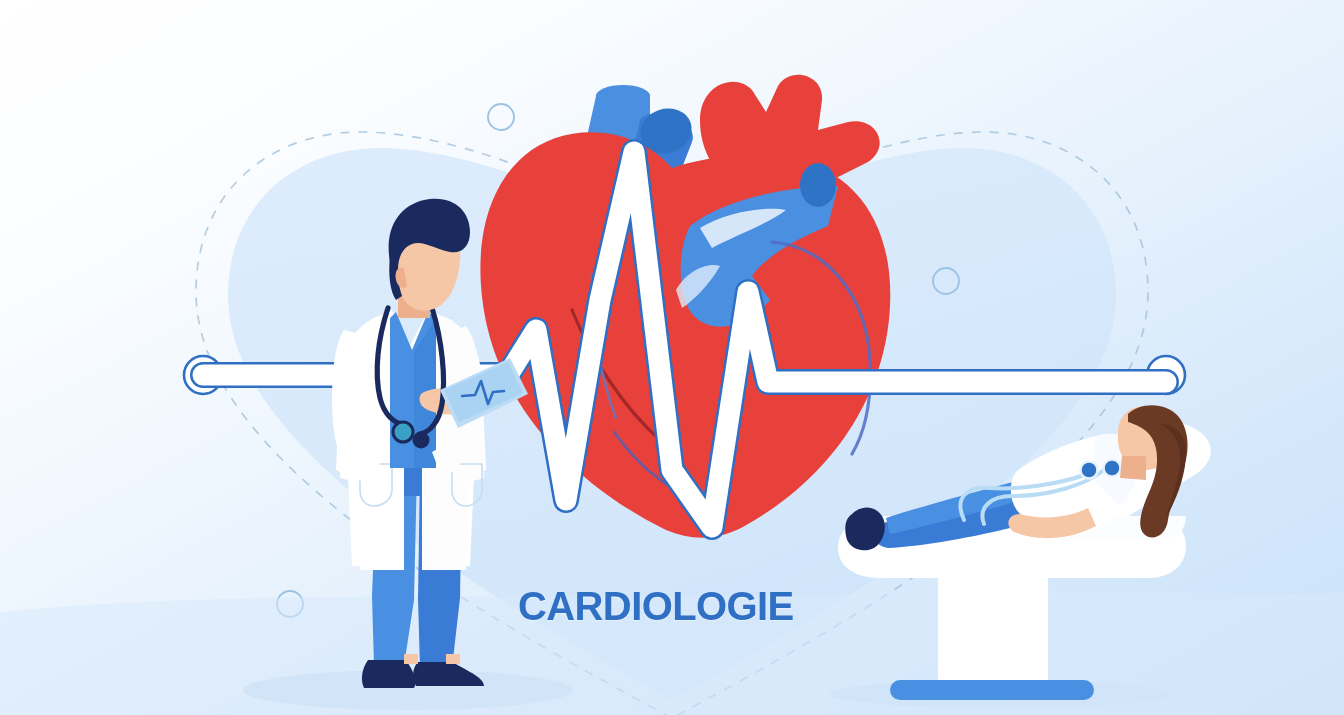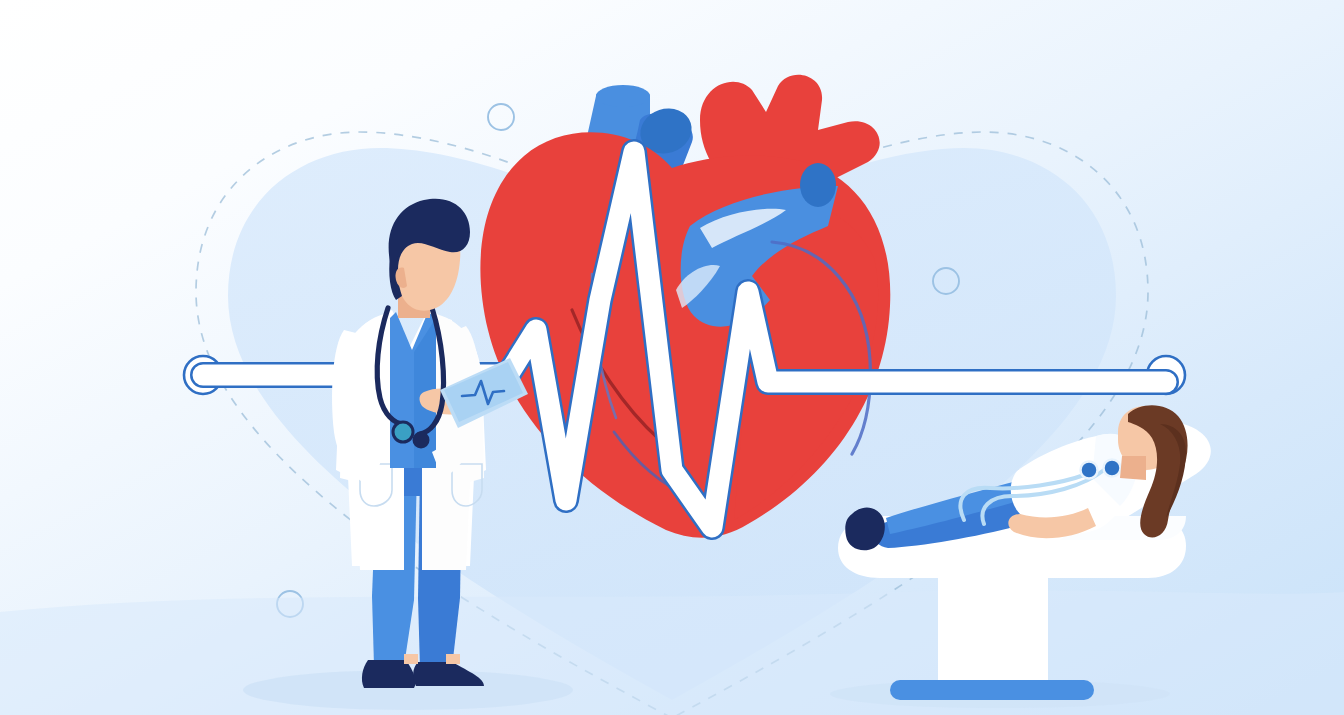--- a/index.html
+++ b/index.html
@@ -355,15 +355,16 @@
                C 1158 472, 1160 452, 1152 438
                C 1146 428, 1134 424, 1128 422 Z" fill="#6b3a25"></path>
       <path d="M1160 424 C 1174 430, 1182 446, 1180 464
                C 1178 482, 1170 502, 1166 518
                C 1176 500, 1186 476, 1186 452
                C 1186 436, 1176 424, 1160 424 Z" fill="#5c301e"></path>
     </g>
   </svg>
 
   <div id="titleBlock">
+    <span class="ttl">CARDIOLOGIE</span>
   </div>
 
 </div>
 
 </body></html>

